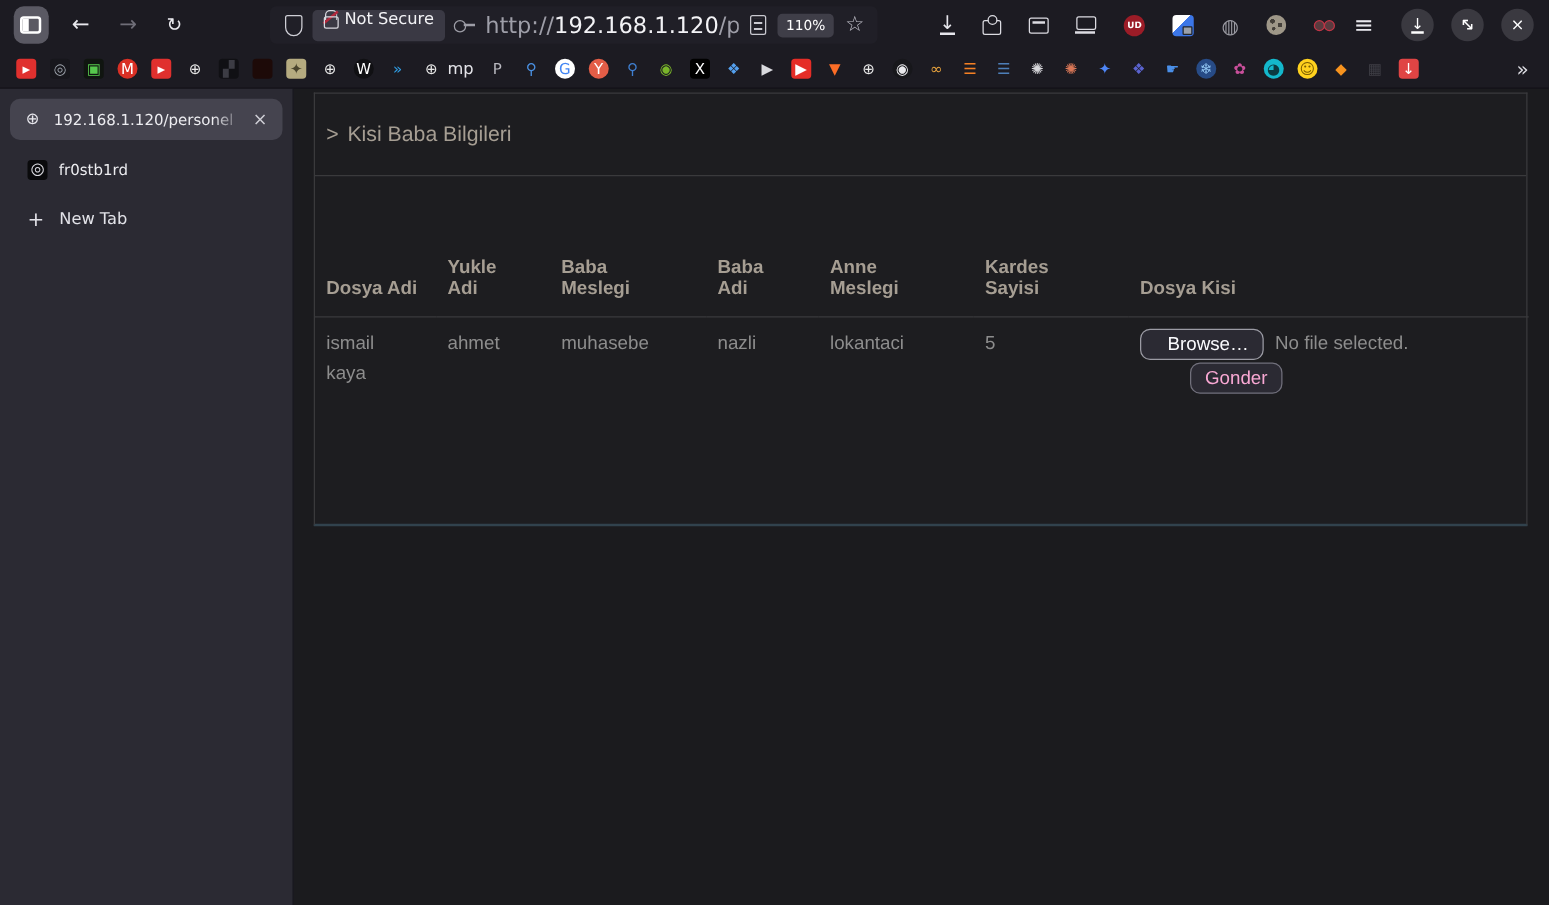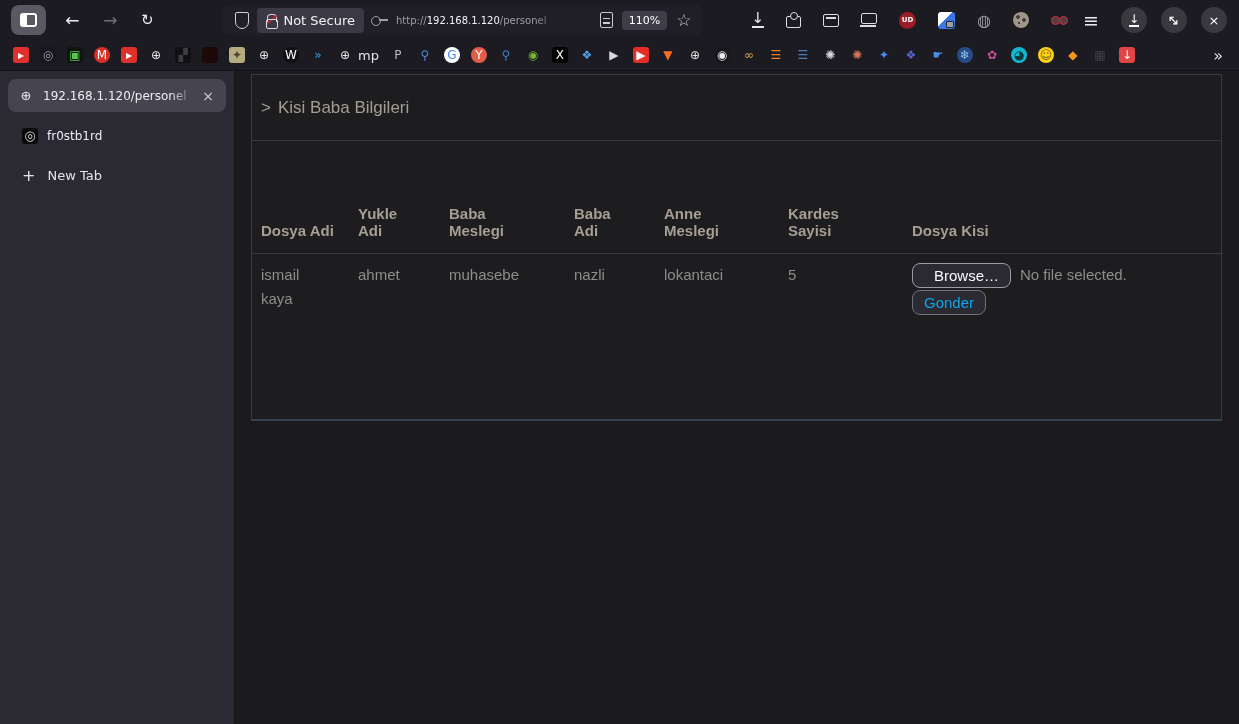--- a/index.html
+++ b/index.html
@@ -14,34 +14,34 @@
             margin-left:11px; display:flex; align-items:center; justify-content:center; }
   .st-icon { width:17px; height:14px; border:2px solid #fff; border-radius:3px; position:relative; }
   .st-icon::before { content:""; position:absolute; left:0; top:0; width:5px; height:100%; background:#fff; }
   .nav-back { margin-left:12px; }
   .nav-fwd { margin-left:10px; color:#6f6e78; }
   .nav-reload { margin-left:9px; font-size:15px; }
 
   .urlbar { margin-left:62px; width:486px; height:30px; background:#201f27; border-radius:5px;
             display:flex; align-items:center; padding:0 6px; }
   .shield { width:14px; height:17px; border:1.6px solid #cfcfd6; border-radius:2px 2px 7px 7px; margin:0 8px 0 6px; flex:0 0 auto;}
-  .sec-chip { background:#3a3944; border-radius:4px; height:25px; display:flex; align-items:center;
+  .sec-chip { background:#3a3944; border-radius:4px; height:25px; display:flex; align-items:flex-start;
               gap:6px; padding:0 9px; color:#f2f2f5; font-size:13px; flex:0 0 auto;}
   .lock { width:11px; height:13px; position:relative; flex:0 0 auto;}
   .lock::before { content:""; position:absolute; left:1px; top:0; width:8px; height:7px;
                   border:1.6px solid #d8d8de; border-bottom:none; border-radius:4px 4px 0 0; }
   .lock::after { content:""; position:absolute; left:0; top:5px; width:10px; height:8px;
                  border:1.6px solid #d8d8de; border-radius:2px; }
   .lock .slash { position:absolute; left:-2px; top:5px; width:15px; height:2px; background:#b2283c;
                  transform:rotate(-40deg); }
   .key-icon { width:18px; height:16px; position:relative; margin:0 7px; flex:0 0 auto;}
   .key-icon::before { content:""; position:absolute; left:0; top:4px; width:8px; height:8px;
                       border:1.7px solid #9d9da6; border-radius:50%; }
   .key-icon::after { content:""; position:absolute; left:8px; top:7px; width:9px; height:2px; background:#9d9da6; }
-  .url-text { font-size:10px; white-space:nowrap; overflow:hidden; flex:1; display:flex; }
+  .url-text { font-size:18px; white-space:nowrap; overflow:hidden; flex:1; display:flex; }
   .url-scheme,.url-path { color:#9e9ea8; }
   .url-host { color:#f3f3f6; }
   .url-path { -webkit-mask-image:linear-gradient(90deg,#000 55%,transparent 95%);
               mask-image:linear-gradient(90deg,#000 55%,transparent 95%); padding-right:18px;}
   .reader-icon { width:13px; height:16px; border:1.6px solid #c9c9d0; border-radius:2px; flex:0 0 auto;
                  margin:0 9px; background:repeating-linear-gradient(#0000 0 3px,#c9c9d0 3px 4.5px) content-box;
                  padding:2px; }
   .zoom-badge { background:#3f3e48; color:#fff; border-radius:4px; font-size:11px;
                 padding:3px 7px; flex:0 0 auto; }
   .star { color:#c3c2cb; font-size:17px; margin:0 4px 0 9px; flex:0 0 auto;}
@@ -121,21 +121,21 @@
   tbody tr { border-top:1px solid #3a3a3c; }
   td { vertical-align:top; text-align:left; color:#8d8d8d; font-size:15px; line-height:1.6;
        padding:9px 8px 24px 9px; }
   tr.row1 { height:98px; } tr.row2 { height:69px; }
 
   .file-line { display:flex; align-items:center; gap:9px; }
   .btn { font-family:"Liberation Sans", sans-serif; font-size:15px; background:#2b2a33;
          border-radius:8px; padding:3px 11px; cursor:pointer; }
   .browse-btn { border:1px solid #9b9ba4; color:#fbfbfe;padding-left:21px; }
   .status-text { color:#8d8d8d; white-space:nowrap; }
-  .gonder-btn { border:1px solid #71707c; color:#0ea5e9; margin-top:2px; }
+  .gonder-btn { border:1px solid #71707c; color:#f9a8d4; margin-top:2px;margin-left:40px; }
 </style>
 </head>
 <body>
 
 <div class="titlebar">
   <div class="sidebar-toggle">
     <div class="st-icon"></div>
   </div>
   <div class="tb-btn nav-back">←</div>
   <div class="tb-btn nav-fwd">→</div>

